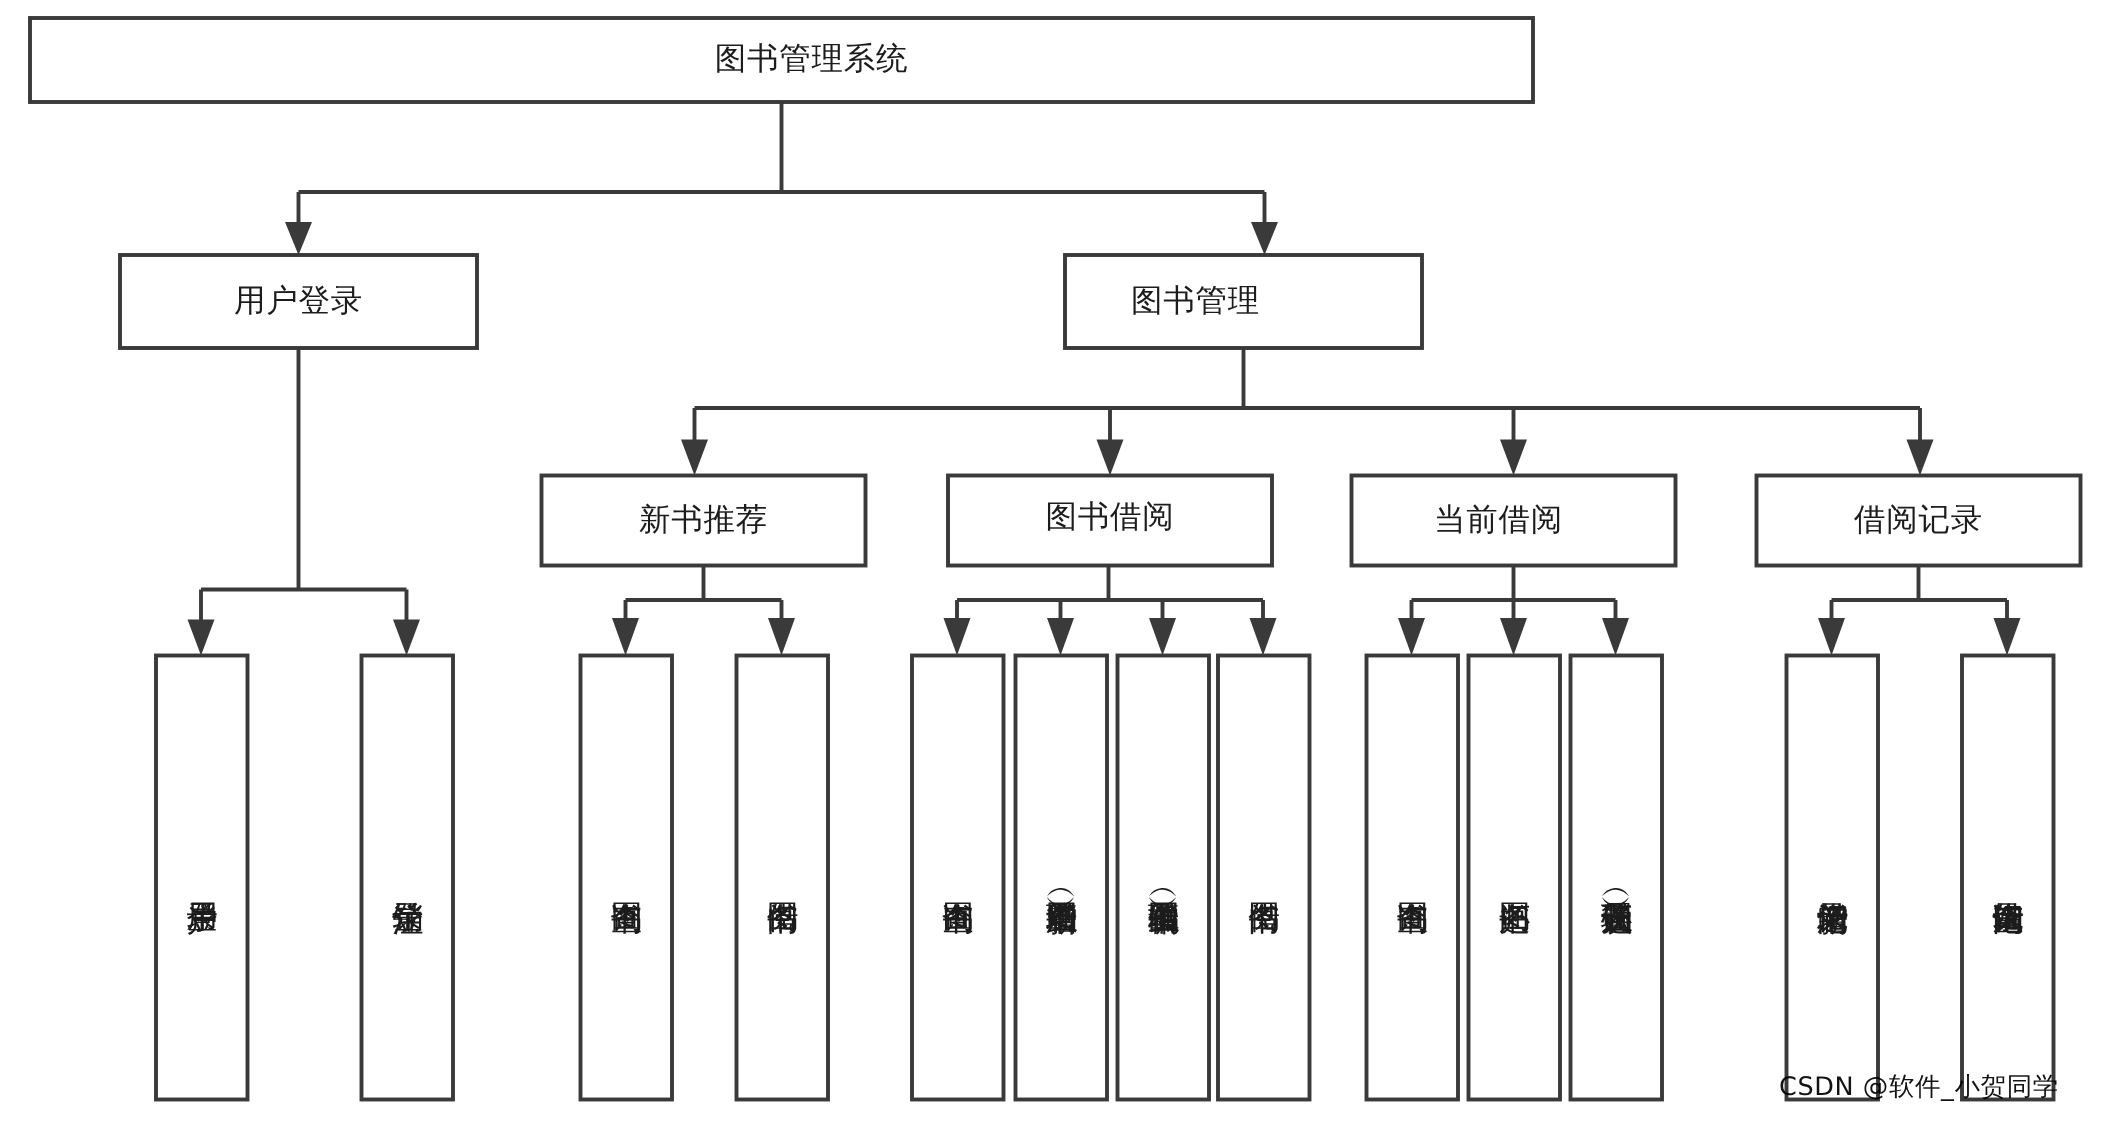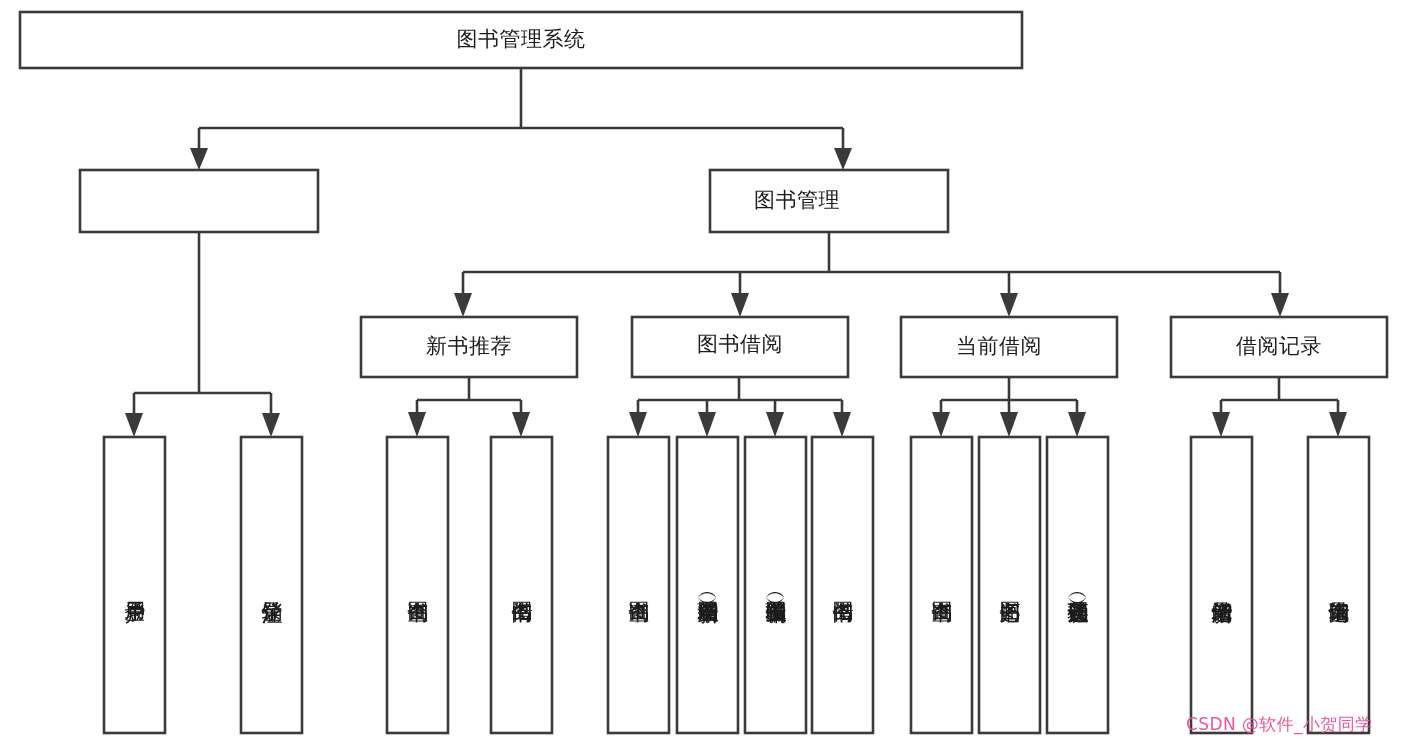--- a/index.html
+++ b/index.html
@@ -64,21 +64,21 @@
     writing-mode: vertical-rl;
     text-orientation: upright;
     white-space: nowrap;
     pointer-events: none;
   }
   .watermark {
     position: absolute;
     left: 1186px;
     top: 713px;
     font-size: 17px;
-    color: #ec4899;
+    color: #000000;
     opacity: 0.92;
     white-space: nowrap;
     letter-spacing: 0.4px;
   }
 </style>
 </head>
 <body>
 
 <div id="diagram-root">
 
@@ -179,22 +179,23 @@
     <rect class="node-box" x="812" y="437" width="61" height="296"></rect>
 
     <rect class="node-box" x="911" y="437" width="61" height="296"></rect>
     <rect class="node-box" x="979" y="437" width="61" height="296"></rect>
     <rect class="node-box" x="1047" y="437" width="61" height="296"></rect>
 
     <rect class="node-box" x="1191" y="437" width="61" height="296"></rect>
     <rect class="node-box" x="1308" y="437" width="61" height="296"></rect>
   </svg>
 
-  <div class="node-label-h" style="left:20px; top:12px; width:1002px; height:56px;">图书管理系统</div>
-
+  <div class="node-label-h" style="left:20px; top:12px; width:1002px; height:56px;padding-left:20px;">图书管理系统</div>
+
+  <div class="node-label-h" style="left:80px; top:170px; width:238px; height:62px;">用户登录</div>
   <div class="node-label-h" style="left:678px; top:170px; width:238px; height:62px;">图书管理</div>
 
   <div class="node-label-h" style="left:361px; top:317px; width:216px; height:60px;border-radius:11px;">新书推荐</div>
   <div class="node-label-h" style="left:632px; top:317px; width:216px; height:56px;">图书借阅</div>
   <div class="node-label-h" style="left:901px; top:317px; width:196px; height:60px;">当前借阅</div>
   <div class="node-label-h" style="left:1171px; top:317px; width:216px; height:60px;border-radius:13px;">借阅记录</div>
 
   <div class="node-label-v" style="left:104px; top:437px; width:61px; height:296px;">用户登录</div>
   <div class="node-label-v" style="left:241px; top:437px; width:61px; height:296px;">注销登录</div>
 

